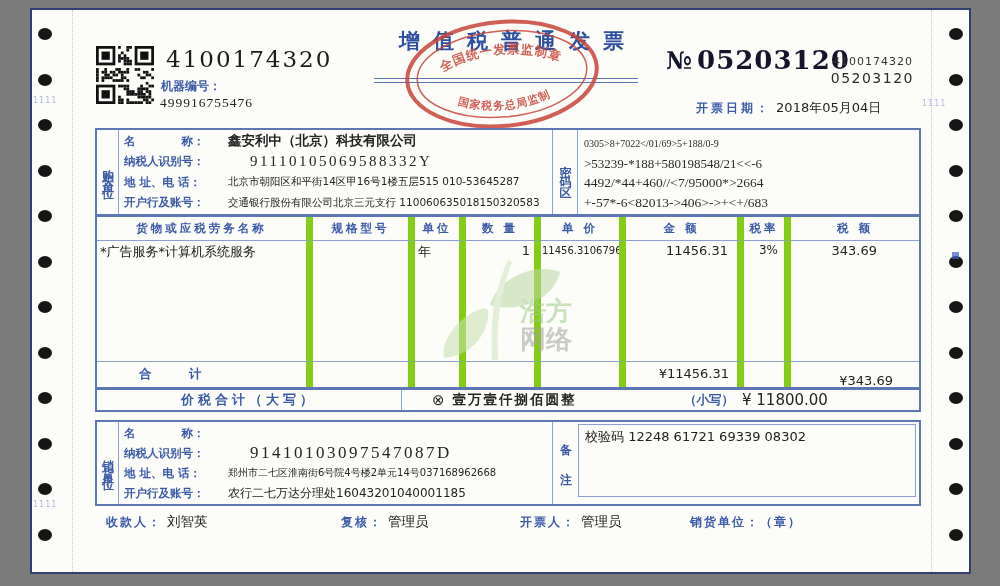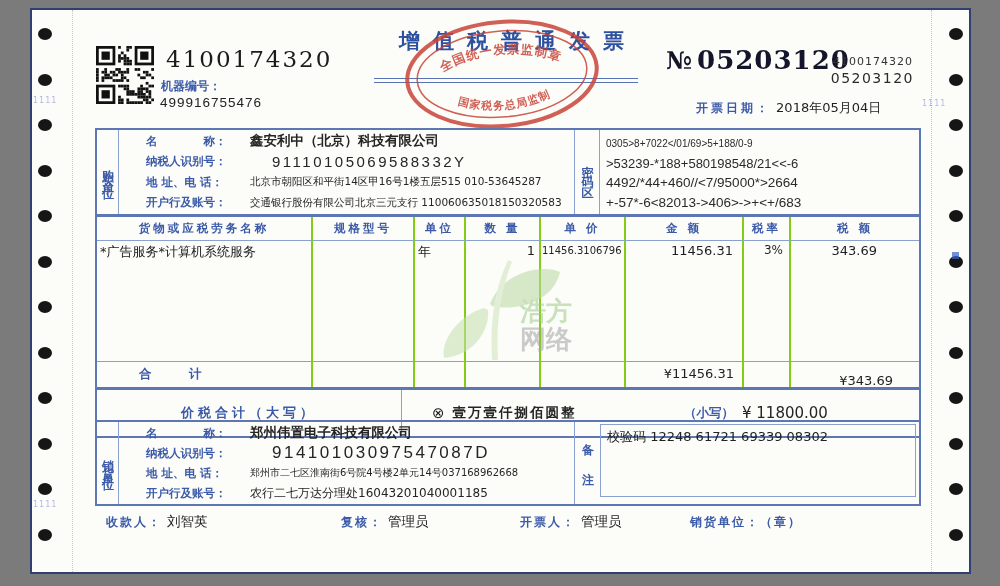--- a/index.html
+++ b/index.html
@@ -5,46 +5,46 @@
   * { margin:0; padding:0; box-sizing:border-box; }
   body { font-family:"DejaVu Sans","Liberation Sans",sans-serif; background:#555; }
   .stage { position:relative; width:1000px; height:586px; background:#7b7b7b; overflow:hidden; }
   .paper { position:absolute; left:30px; top:8px; width:941px; height:566px;
            background:#fcfcf9; border:2px solid #303f6f; }
   .hole { position:absolute; width:14px; height:12px; border-radius:50%; background:#161616; }
   .perf { position:absolute; top:10px; height:562px; width:0; border-left:1px dotted #c9c9c4; }
   .abs { position:absolute; }
   .blue { color:#3b5aa8; }
   .ink { color:#252525; }
-  .mono { font-family:Liberation Sans, sans-serif; }
+  .mono { font-family:Liberation Serif, serif; }
   .serif { font-family:"DejaVu Serif","Liberation Serif",serif; }
 
   
   .code-tl { font-size:23px; letter-spacing:2px; color:#1b1b1b; }
   .machine-label { font-size:12px; font-weight:bold; }
   .machine-no { font-size:13.5px; letter-spacing:1px; color:#222; }
   .title { font-size:21px; font-weight:bold; letter-spacing:13px; color:#2d50a0; white-space:nowrap; }
   .t-under { position:absolute; left:374px; width:264px; height:1px; background:#2d50a0; opacity:.8; }
   .inv-no { font-size:26px; font-weight:bold; color:#14152b; letter-spacing:1px; }
   .inv-no .num-sign { font-size:24px; margin-right:4px; }
   .code-r1 { font-size:11px; color:#333; letter-spacing:1px; }
   .code-r2 { font-size:14px; color:#2a2a2a; letter-spacing:1.5px; }
   .date-label { font-size:12px; font-weight:bold; letter-spacing:3px; }
   .date-val { font-size:13px; color:#1f1f1f; }
 
   
   .sec { position:absolute; left:95px; width:826px; border:2px solid #5c77b4; background:transparent; }
   .vlab { display:flex; align-items:center; justify-content:center; border-right:1px solid #8aa0cf; }
   .vtext { writing-mode:vertical-lr; text-align:center; color:#3b5aa8; font-size:12px; font-weight:bold; }
-  .fields { padding:1px 0 1px 5px; display:flex; flex-direction:column; justify-content:space-around;margin-left:22px; }
+  .fields { padding:1px 0 1px 5px; display:flex; flex-direction:column; justify-content:space-around; }
   .frow { display:flex; align-items:center; height:20px; white-space:nowrap; }
   .flabel { font-size:11.5px; font-weight:bold; color:#3b5aa8; width:104px; flex:none; }
   .goods { display:grid; grid-template-rows:24px 1fr 26px; }
   .gr { display:grid; grid-template-columns:216px 102px 51px 75px 85px 118px 47px 1fr; }
-  .gc { border-right:2px solid #84cc16; overflow:hidden; }
+  .gc { border-right:7px solid #84cc16; overflow:hidden; }
   .gc:last-child { border-right:none; }
   .ghead .gc { border-bottom:1px solid #8aa0cf; color:#3b5aa8; font-size:11.5px; font-weight:bold;
                letter-spacing:3px; display:flex; align-items:center; justify-content:center; white-space:nowrap; }
   .gtotal .gc { border-top:1px solid #8aa0cf; }
   .num { font-size:13px; color:#1f1f1f; text-align:right; }
   .sum-row { display:flex; align-items:stretch; }
   .sum-label { width:305px; border-right:1px solid #8aa0cf; display:flex; align-items:center; justify-content:center;
                color:#3b5aa8; font-size:13px; font-weight:bold; letter-spacing:4px; }
   .sum-body { flex:1; position:relative; display:flex; align-items:center; }
   .footer-label { font-size:12px; font-weight:bold; letter-spacing:2px; color:#3b5aa8; }
@@ -305,38 +305,37 @@
       <div class="gc"></div>
       <div class="gc"></div>
       <div class="gc"></div>
       <div class="gc"></div>
       <div class="gc num" style="padding:4px 8px 0 0">¥11456.31</div>
       <div class="gc"></div>
       <div class="gc num" style="padding:11px 26px 0 0">¥343.69</div>
     </div>
   </div>
 
-  <div class="sec sum-row" style="top:388px; height:50px">
+  <div class="sec sum-row" style="top:388px; height:24px">
     <div class="sum-label">价税合计（大写）</div>
     <div class="sum-body">
       <span style="font-size:15px; color:#222; margin-left:30px">⊗</span>
       <span class="ink" style="font-size:13.5px; font-weight:600; letter-spacing:2px; margin-left:8px">壹万壹仟捌佰圆整</span>
       <span class="blue" style="position:absolute; left:282px; font-size:12.5px; font-weight:bold">（小写）</span>
       <span class="ink" style="position:absolute; left:340px; font-size:15px">¥ 11800.00</span>
     </div>
   </div>
 
   <div class="sec" style="top:420px; height:86px; display:flex">
     <div class="vlab" style="width:22px">
       <span class="vtext" style="letter-spacing:6px">销货单位</span>
     </div>
     <div class="fields" style="width:434px; border-right:1px solid #8aa0cf">
       <div class="frow">
         <span class="flabel">名　　　　称：</span>
-        <span class="ink" style="font-size:13.5px; font-weight:600">郑州伟置电子科技有限公司</span>
       </div>
       <div class="frow">
         <span class="flabel">纳税人识别号：</span>
         <span class="ink mono" style="font-size:17px; letter-spacing:2.5px; margin-left:22px">91410103097547087D</span>
       </div>
       <div class="frow">
         <span class="flabel">地 址、电 话：</span>
         <span class="ink" style="font-size:10px">郑州市二七区淮南街6号院4号楼2单元14号037168962668</span>
       </div>
       <div class="frow">

